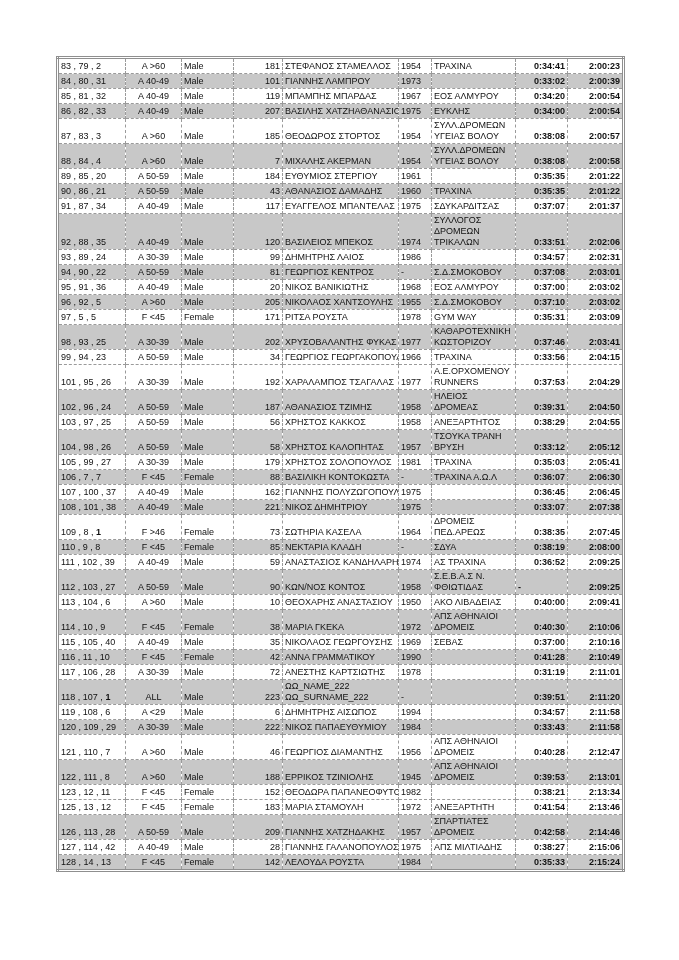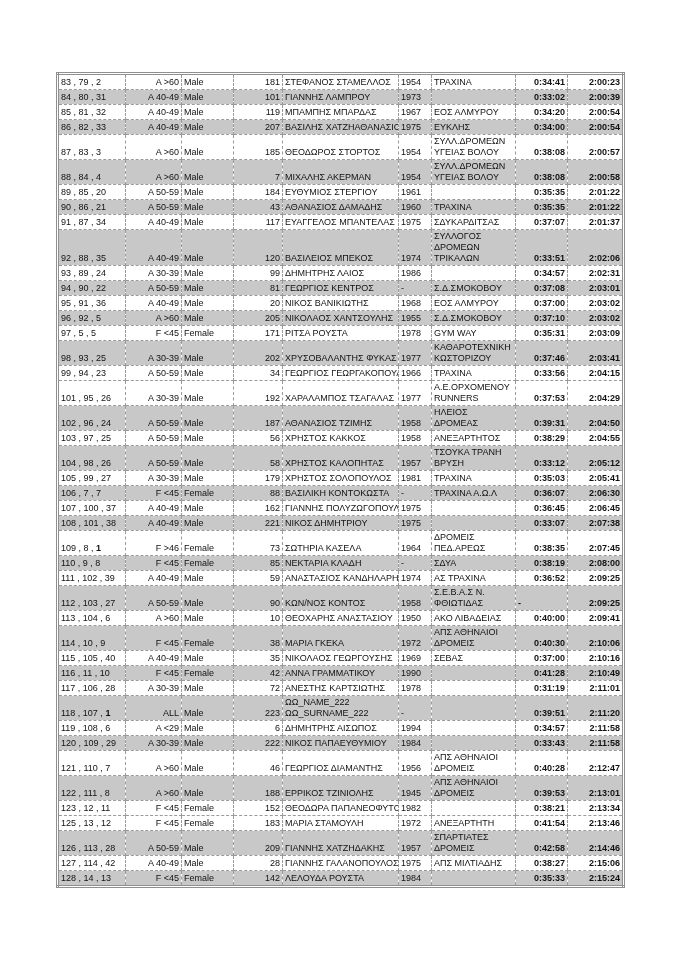--- a/index.html
+++ b/index.html
@@ -19,33 +19,32 @@
     left: 56px;
     top: 56px;
   }
   table.results {
     border-collapse: collapse;
     table-layout: fixed;
     width: 566px;
     font-size: 9px;
     line-height: 11px;
     border: 3px double #8f8f8f;
-    margin-top: 16px;
   }
   table.results td {
     border: 1px dashed #9a9a9a;
     padding: 1px 2px;
     vertical-align: bottom;
     height: 12px;
     overflow: hidden;
     word-wrap: break-word;
   }
   tr.even td { background: var(--stripe, #c8c8c8); }
   td.c-pos  { text-align: left; }
-  td.c-cat  { text-align: right; }
+  td.c-cat  { text-align: center; }
   td.c-sex  { text-align: left; }
   td.c-bib  { text-align: right; }
   td.c-name { text-align: left; white-space: pre; overflow: visible; }
   td.c-year { }
   td.c-club { text-align: left; }
   td.c-t1, td.c-t2 { text-align: right; font-weight: bold; padding-right: 4px; }
   td.dash { text-align: left; }
   td b { font-weight: bold; }
 </style>
 </head>

